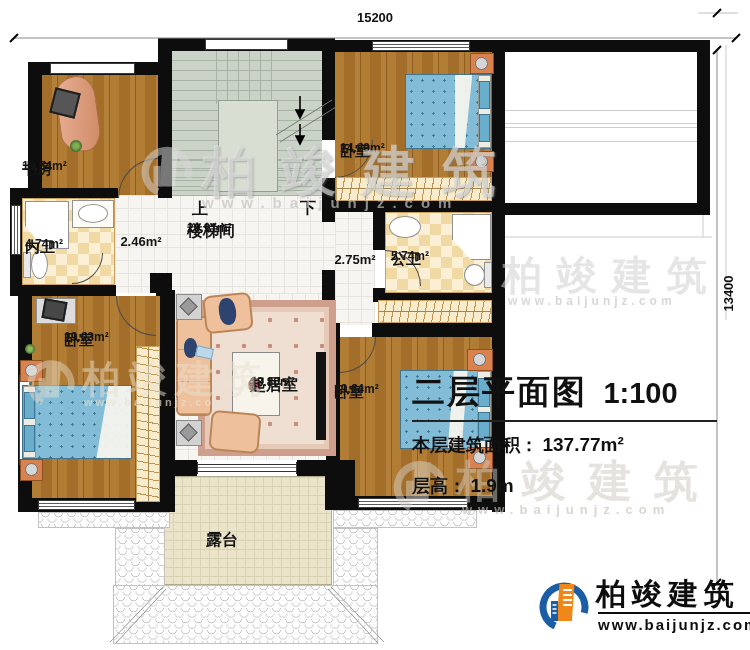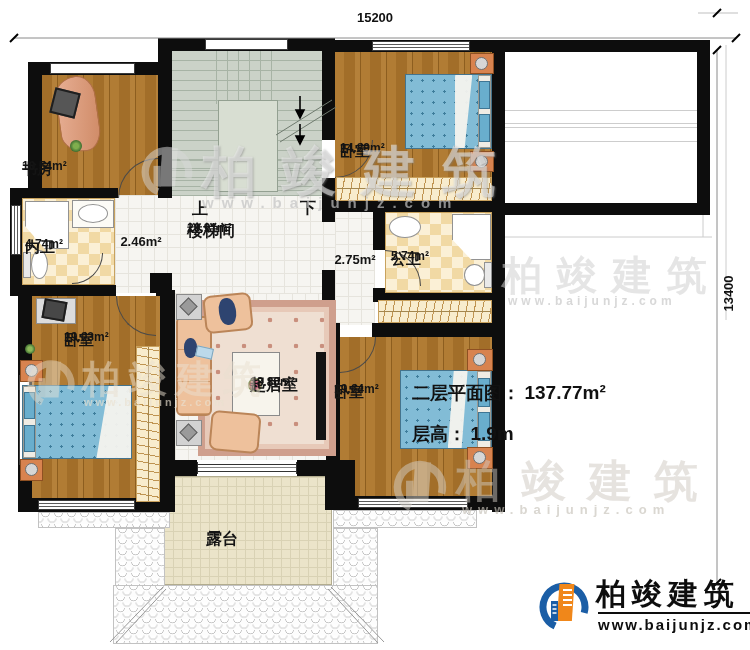--- a/index.html
+++ b/index.html
@@ -270,26 +270,30 @@
   </div>
   <div class="rlabel" style="left:250px;top:376px;width:80px;">
     <div class="nm" style="font-size:16px;">起居室</div>
     <div class="ar">18.80m²</div>
   </div>
   <div class="rlabel" style="left:334px;top:383px;width:80px;">
     <div class="nm">卧室</div>
     <div class="ar">19.64m²</div>
   </div>
   <div class="rlabel" style="left:206px;top:531px;width:80px;">
-    <div class="nm" style="font-size:16px;font-family:Liberation Mono, monospace;">露台</div>
+    <div class="nm" style="font-size:16px;">露台</div>
   </div>
 
   <div style="left:412px;top:370px;width:305px;z-index:50;">
+    <div style="position:static;border-bottom:2px solid #222;padding-bottom:5px;white-space:nowrap;">
+      <span style="position:static;font-size:33px;font-weight:bold;color:#111;letter-spacing:2px;">二层平面图</span>
+      <span style="position:static;font-size:29px;font-weight:600;color:#111;margin-left:12px;">1:100</span>
+    </div>
     <div style="position:static;margin-top:11px;white-space:nowrap;">
-      <span style="position:static;font-size:18px;font-weight:bold;color:#111;">二层平面图：</span>
+      <span style="position:static;font-size:18px;font-weight:bold;color:#111;">本层建筑面积：</span>
       <span style="position:static;font-size:19px;font-weight:600;color:#111;">137.77m²</span>
     </div>
     <div style="position:static;margin-top:17px;white-space:nowrap;">
       <span style="position:static;font-size:18px;font-weight:bold;color:#111;">层高：</span>
       <span style="position:static;font-size:19px;font-weight:600;color:#111;">1.9m</span>
     </div>
   </div>
 
   <div style="left:538px;top:574px;width:205px;height:64px;z-index:50;">
     <svg width="54" height="58" viewBox="0 0 54 58" style="left:0;top:2px;">

